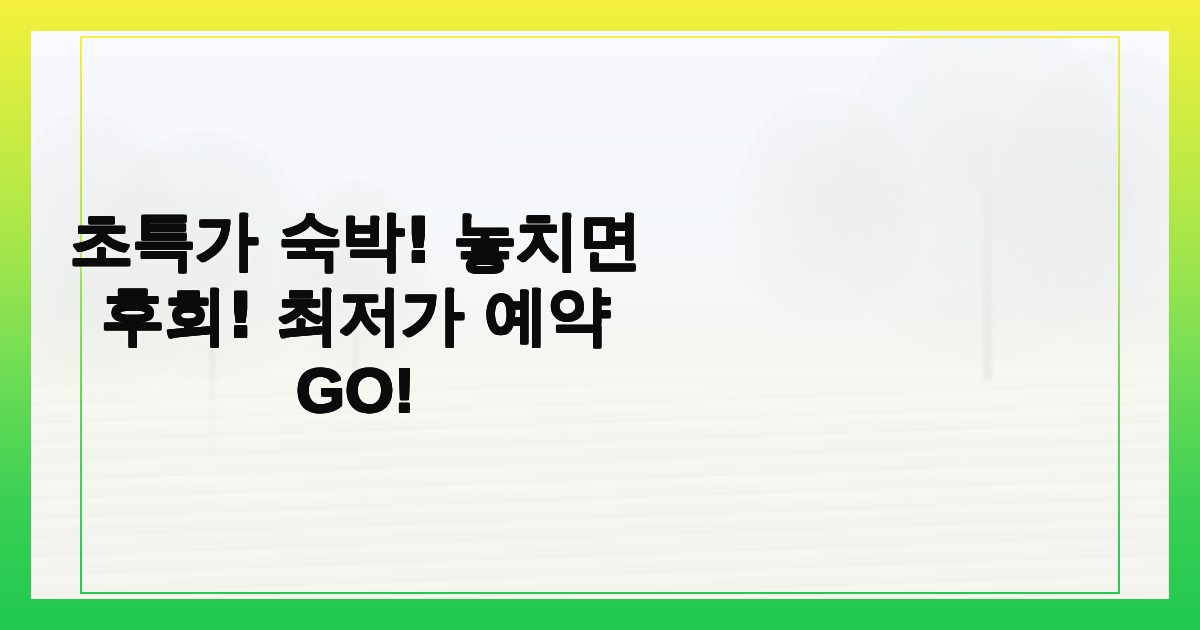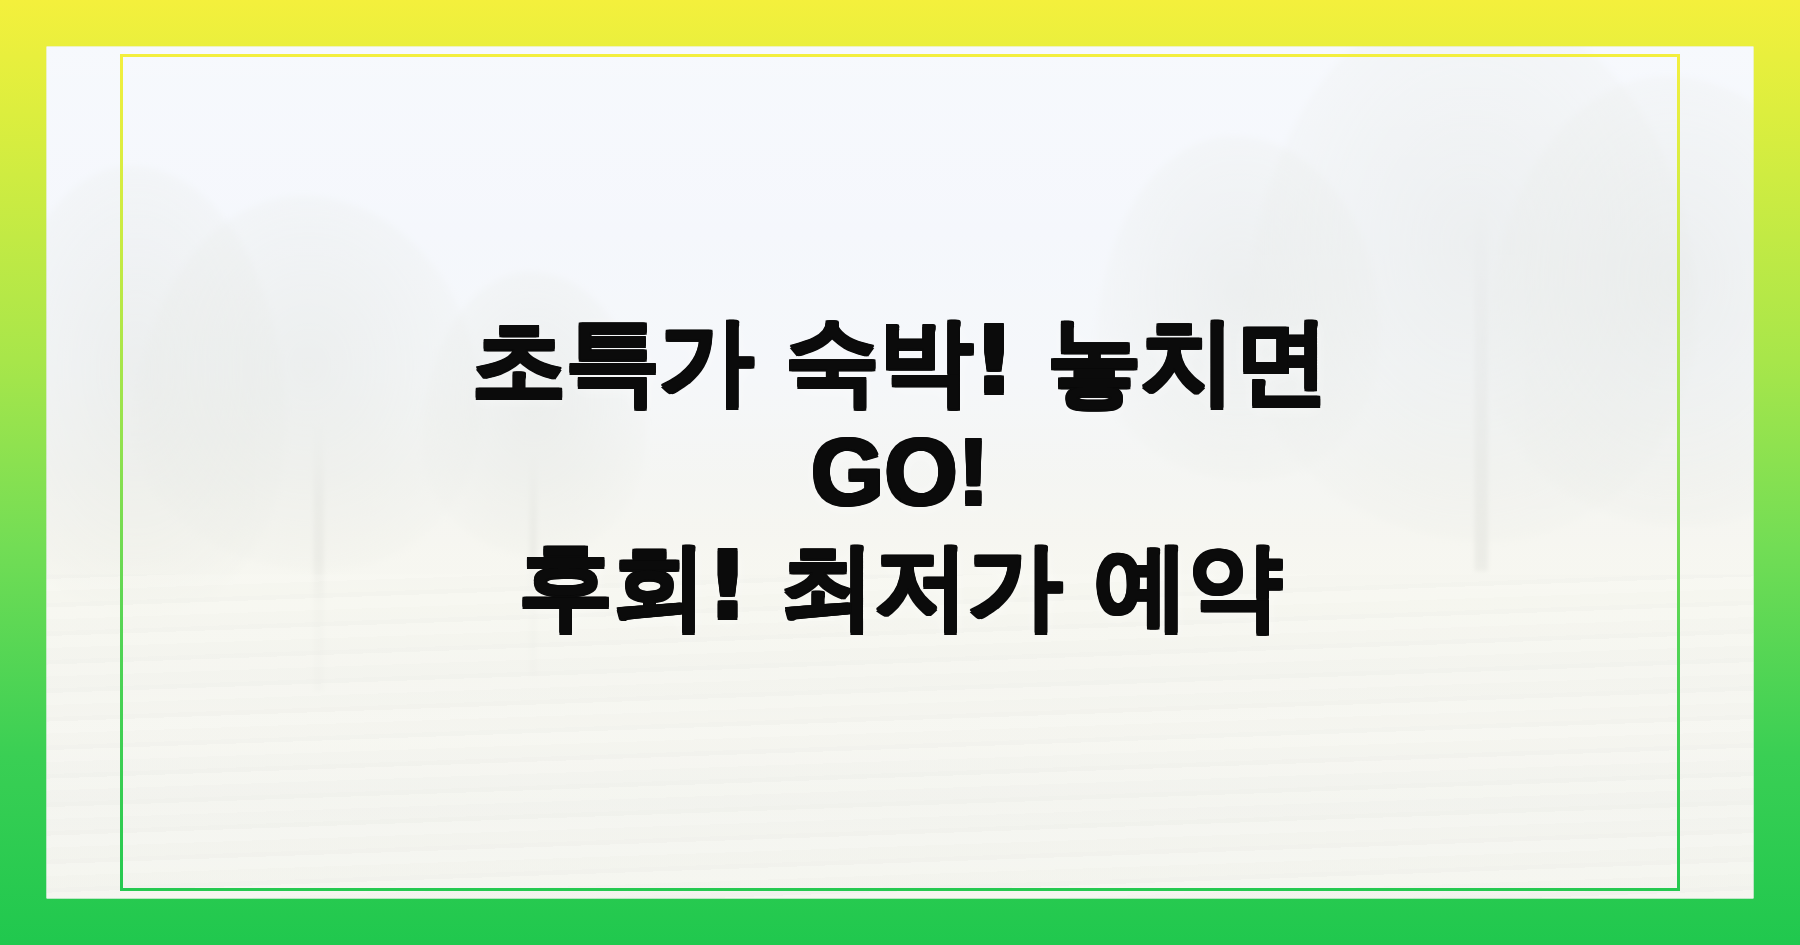--- a/index.html
+++ b/index.html
@@ -159,21 +159,21 @@
     pointer-events: none;
   }
 
   
   .headline-wrap {
     position: absolute;
     inset: 0;
     z-index: 4;
     display: flex;
     align-items: center;
-    justify-content: center;
+    justify-content: flex-start;
     padding: 16px 70px;
     box-sizing: border-box;
   }
   .headline {
     margin: 0;
     text-align: center;
     color: #0B0B0B;
     font-family: "DejaVu Sans", "Liberation Sans", sans-serif;
     font-weight: 700;
     font-size: 63px;
@@ -232,18 +232,18 @@
     <div class="grass-band"></div>
     <div class="grass-streaks"></div>
     <div class="photo-wash"></div>
 
     <div class="inner-rule"></div>
   </div>
 
   <div class="headline-wrap">
     <h1 class="headline">
       <span class="line">초특가 숙박! 놓치면</span>
+      <span class="line">후회! 최저가 예약</span>
       <span class="line line-go">GO!</span>
-      <span class="line">후회! 최저가 예약</span>
     </h1>
   </div>
 
 </div>
 
 </body></html>

